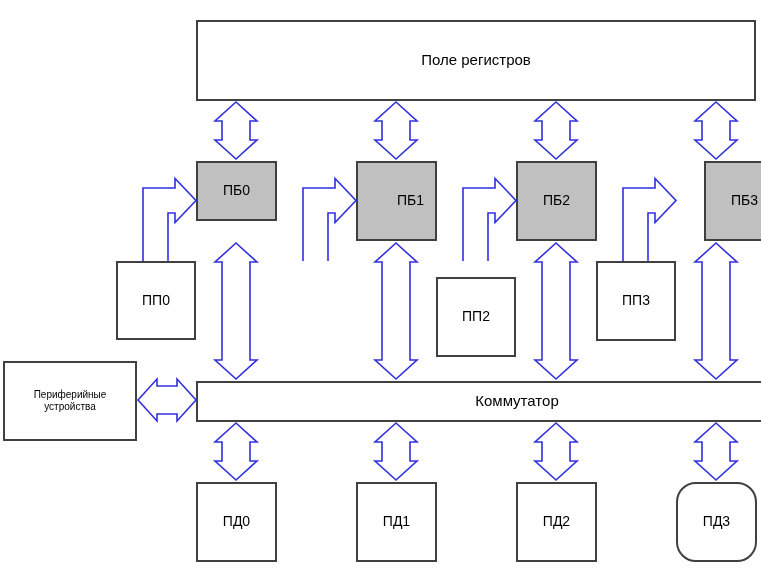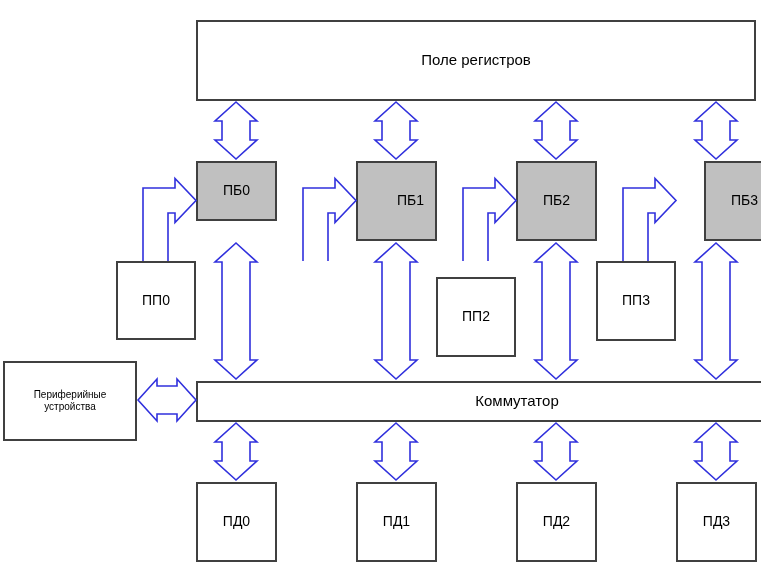--- a/index.html
+++ b/index.html
@@ -23,21 +23,21 @@
   .pb1{left:356px;top:161px;width:81px;height:80px;padding-left:28px;}
   .pb2{left:516px;top:161px;width:81px;height:80px;}
   .pb3{left:704px;top:161px;width:81px;height:80px;justify-content:center;}
   .pp0{left:116px;top:261px;width:80px;height:79px;}
   .pp1{left:276px;top:261px;width:80px;height:80px;}
   .pp2{left:436px;top:277px;width:80px;height:80px;}
   .pp3{left:596px;top:261px;width:80px;height:80px;}
   .pd0{left:196px;top:482px;width:81px;height:80px;}
   .pd1{left:356px;top:482px;width:81px;height:80px;}
   .pd2{left:516px;top:482px;width:81px;height:80px;}
-  .pd3{left:676px;top:482px;width:81px;height:80px;}
+  .pd3{left:676px;top:482px;width:81px;height:80px;border-radius:20px;}
   .regfield{left:196px;top:20px;width:560px;height:81px;}
   .commutator{left:196px;top:381px;width:642px;height:41px;}
   .peripherals{left:3px;top:361px;width:134px;height:80px;font-size:10px;}
 </style>
 </head>
 <body>
 
 <div class="canvas">
 
   <div class="box wide regfield">

